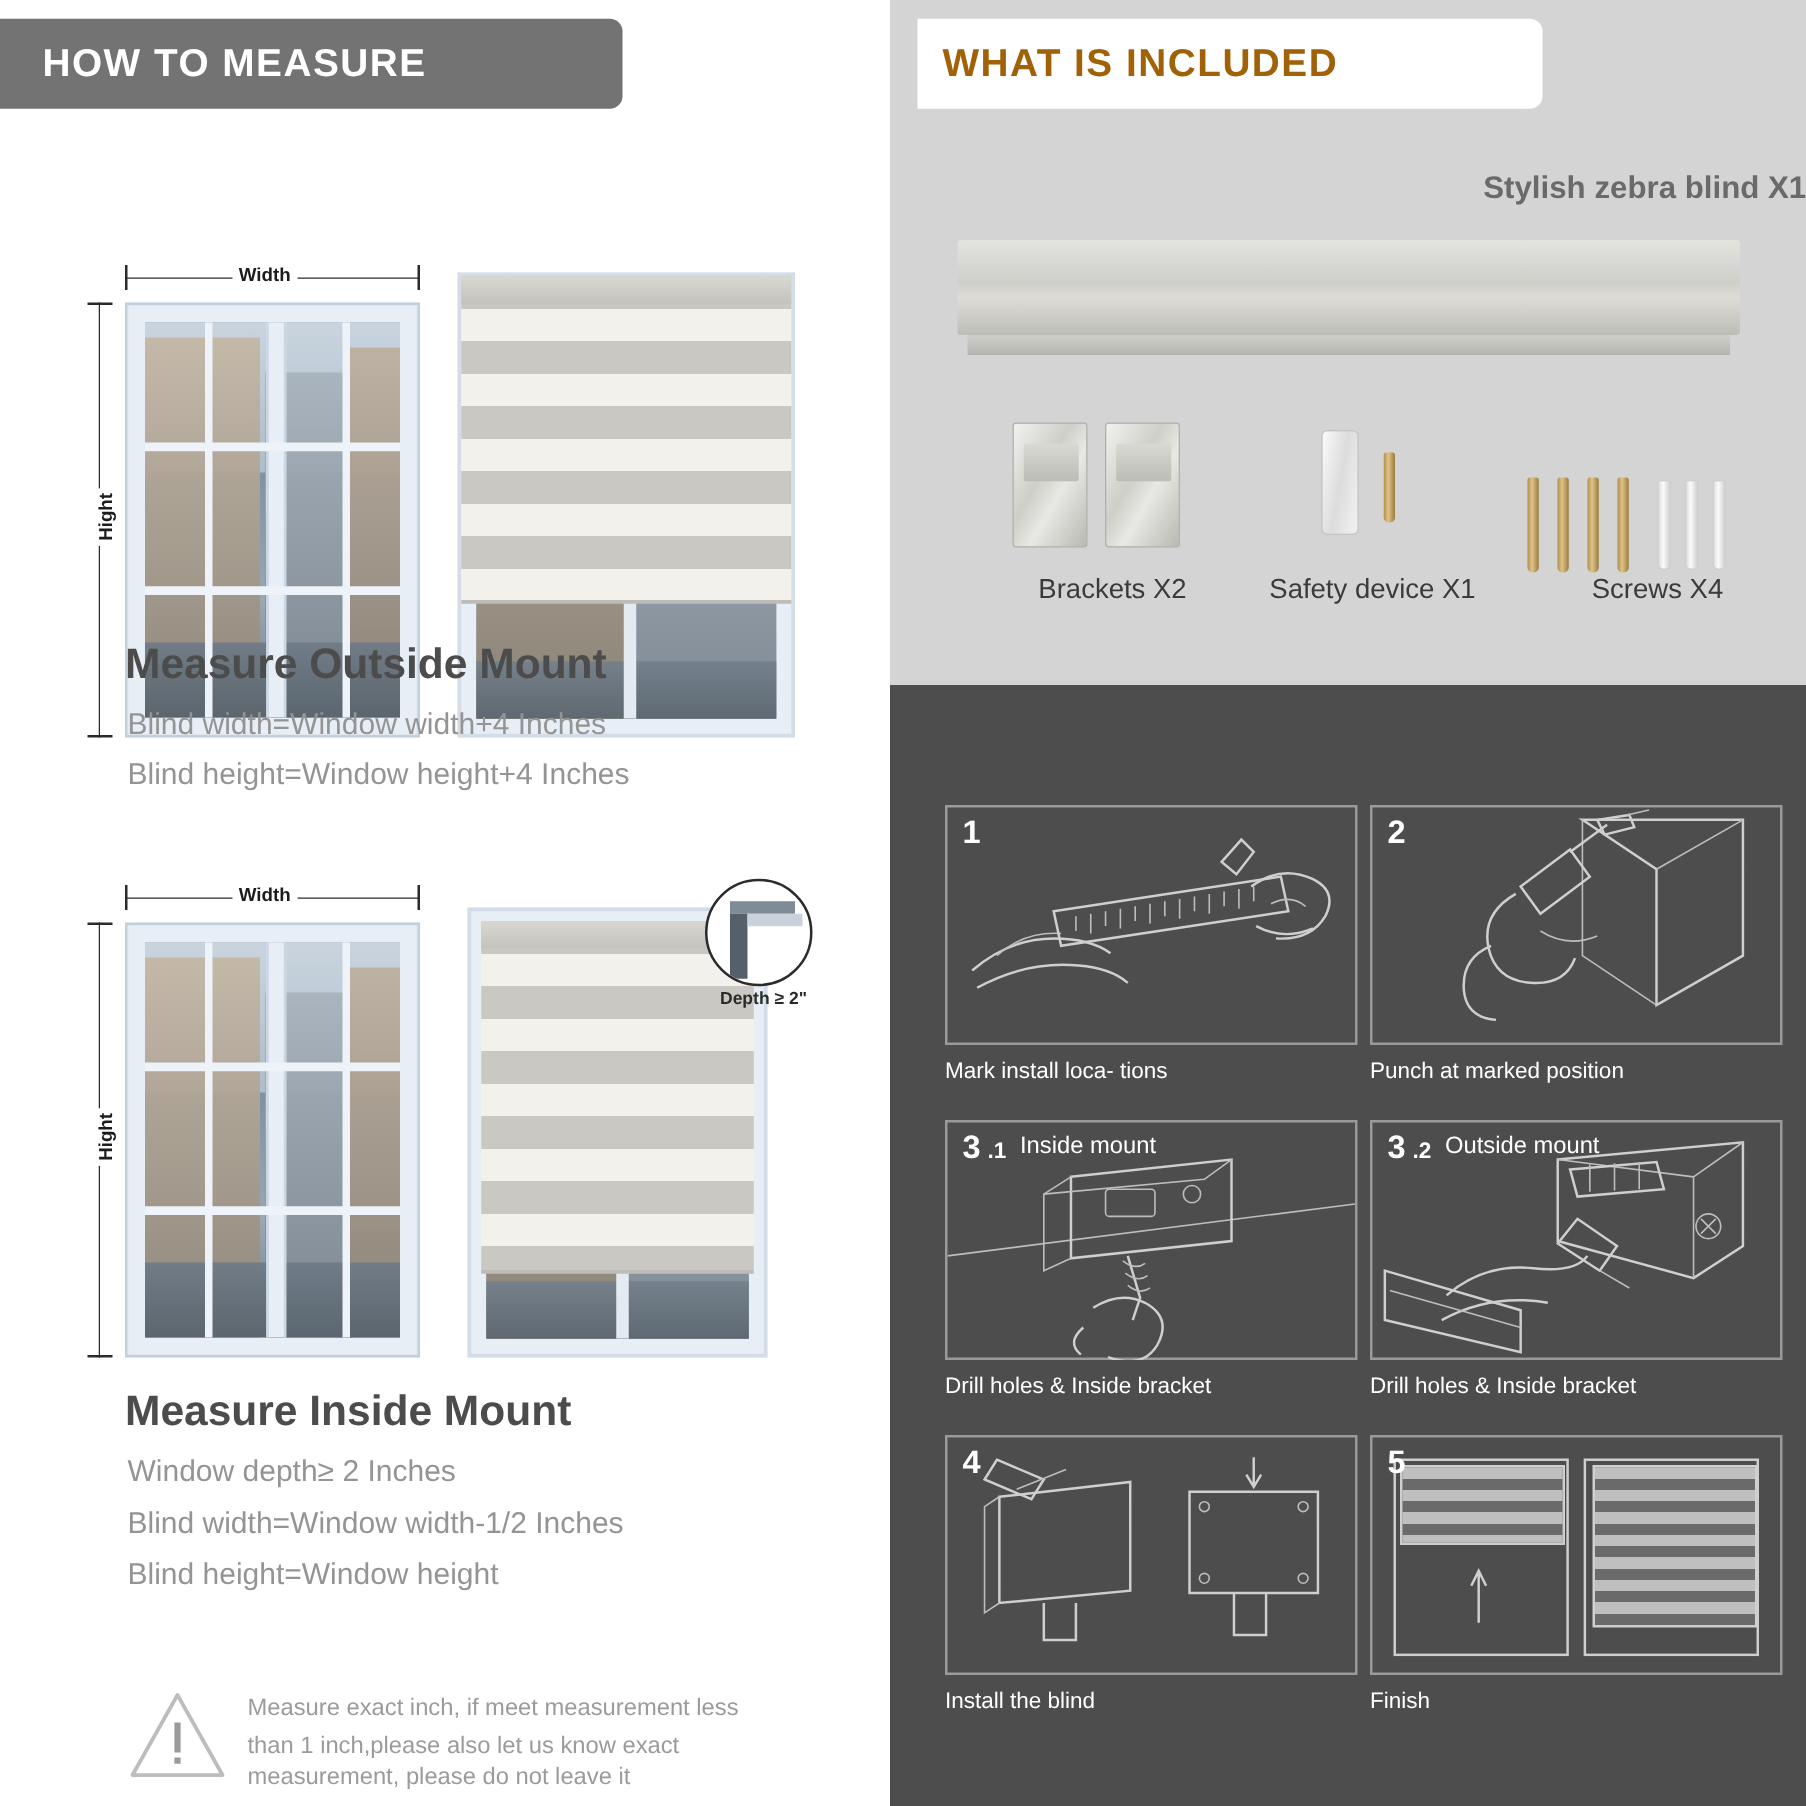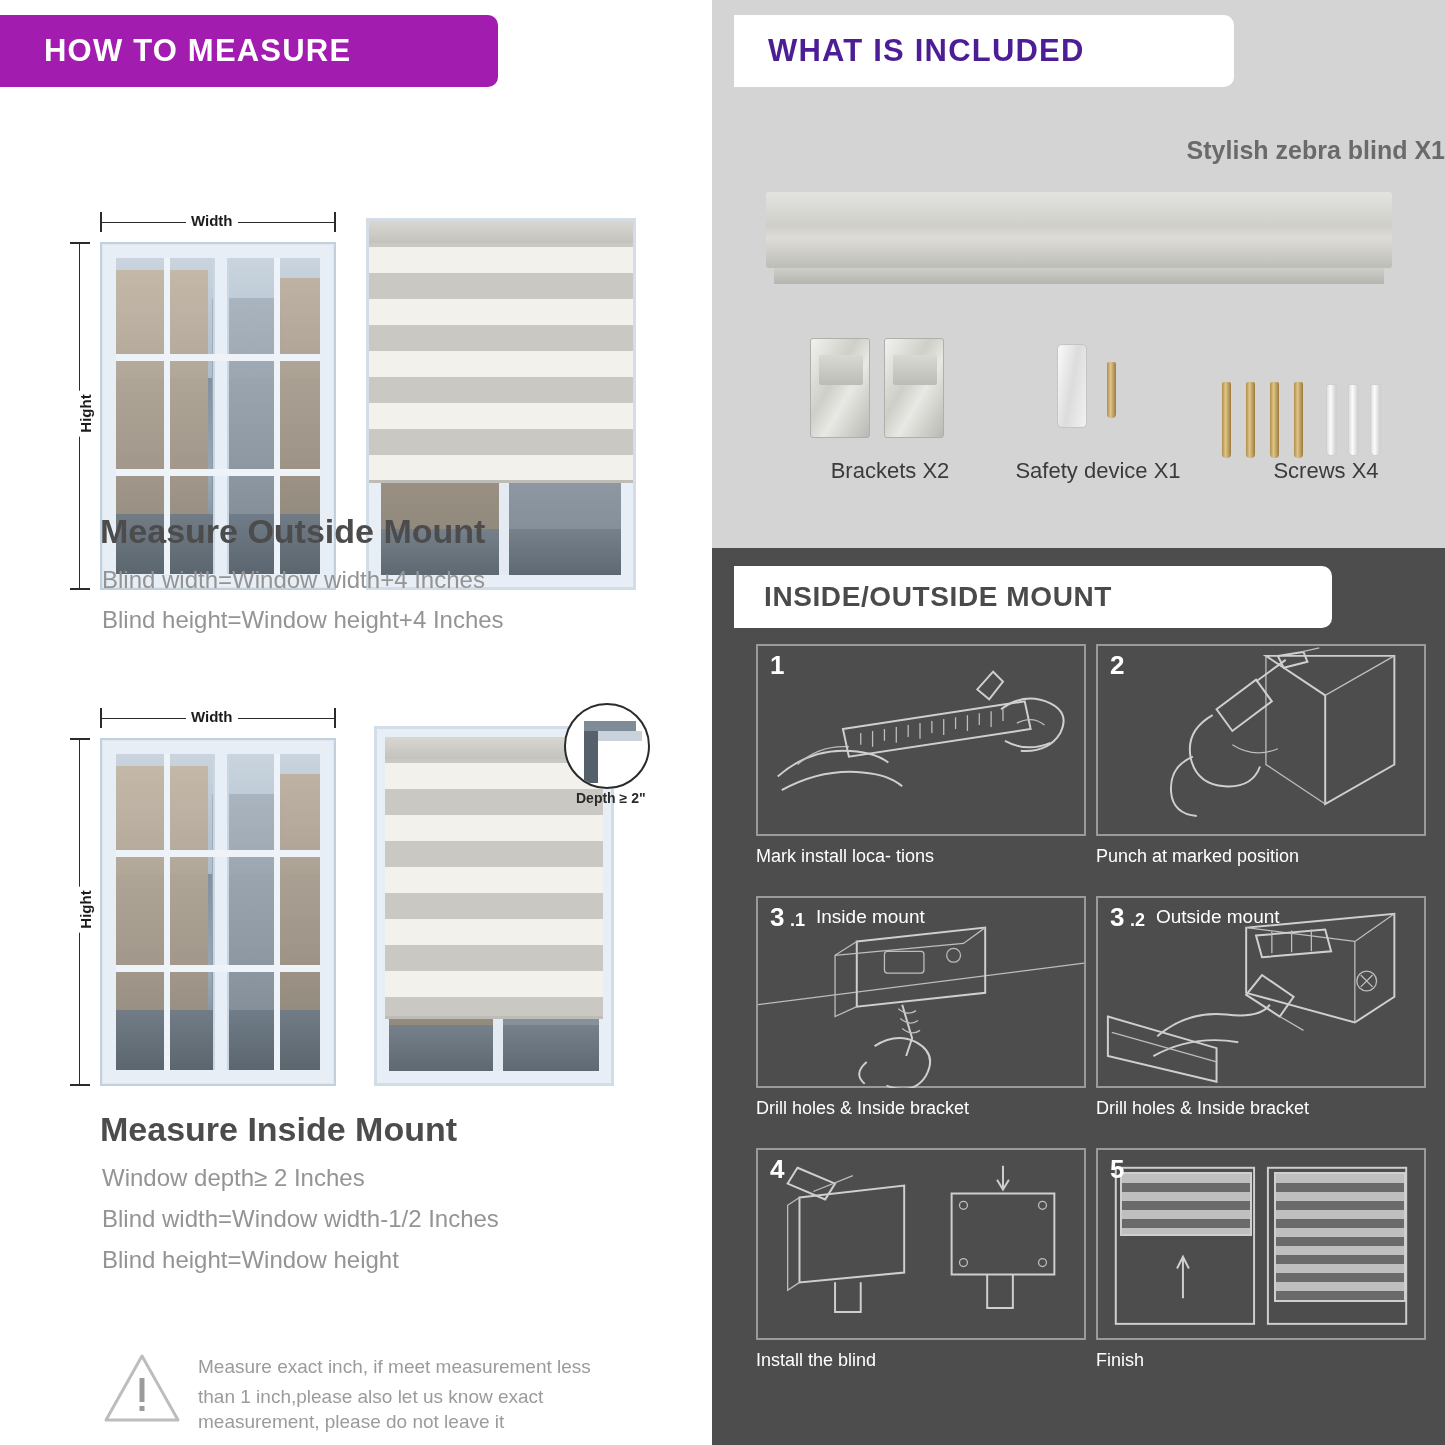--- a/index.html
+++ b/index.html
@@ -12,24 +12,24 @@
   }
   .page { position: relative; width: 1445px; height: 1445px; }
 
   
   .left-col {
     position: absolute; left: 0; top: 0; width: 712px; height: 1445px;
     background: #ffffff;
   }
   .banner {
     position: absolute;
-    background: #a21caf;
+    background: #737373;
     border-radius: 0 10px 10px 0;
     display: flex; align-items: center;
-    padding-left: 44px;
+    padding-left: 34px;
     color: #ffffff;
     font-size: 31px;
     font-weight: bold;
     letter-spacing: 1.2px;
   }
   .banner-left { left: 0; top: 15px; width: 498px; height: 72px; }
 
   
   .fig { position: absolute; }
 
@@ -109,22 +109,22 @@
   .depth-label { position:absolute; font-size: 14px; color:#2b2b2b; font-weight: bold; }
 
   
   .right-top {
     position: absolute; left: 712px; top: 0; width: 733px; height: 548px;
     background: #d4d4d4;
   }
   .banner-right {
     position: absolute; left: 22px; top: 15px; width: 500px; height: 72px;
     background: #ffffff; border-radius: 0 10px 10px 0;
-    display:flex; align-items:center; padding-left: 34px;
-    color:#4c1d95; font-size: 31px; font-weight: bold; letter-spacing: 1.2px;
+    display:flex; align-items:center; padding-left: 20px;
+    color:#a16207; font-size: 31px; font-weight: bold; letter-spacing: 1.2px;
   }
   .incl-title {
     position:absolute; left:0; right:0; top: 136px; text-align:right;
     font-size: 25px; font-weight: bold; color: #6a6a6a;
   }
   .headrail {
     position: absolute; left: 54px; top: 192px; width: 626px; height: 76px;
     background: linear-gradient(180deg,#e3e3df 0%, #cfcfca 45%, #dedcd6 60%, #bdbdb7 100%);
     border-radius: 3px;
   }
@@ -332,23 +332,20 @@
     <div class="screw" style="left:534px;top:382px;"></div>
     <div class="screw" style="left:558px;top:382px;"></div>
     <div class="screw" style="left:582px;top:382px;"></div>
     <div class="anchor" style="left:614px;top:384px;"></div>
     <div class="anchor" style="left:636px;top:384px;"></div>
     <div class="anchor" style="left:658px;top:384px;"></div>
     <div class="part-label" style="left:504px;top:458px;width:220px;">Screws X4</div>
   </div>
 
   <div class="right-bot">
-    <div class="banner-mount">
-      <span>INSIDE/OUTSIDE MOUNT</span>
-    </div>
 
     <div class="step-box" style="left:44px;top:96px;width:330px;height:192px;">
       <svg class="sketch" viewBox="0 0 330 192">
         <path class="sk" d="M20 132 q30 -26 66 -26 q30 0 46 12"></path>
         <path class="sk" d="M24 146 q40 -22 82 -18 q26 2 40 14"></path>
         <path class="sk-thin" d="M40 120 q22 -20 52 -18"></path>
         <path class="sk" d="M86 84 L270 56 L276 84 L92 112 Z"></path>
         <path class="sk-thin" d="M104 88 v12 M116 86 v16 M128 84 v12 M140 82 v16 M152 80 v12 M164 78 v16 M176 76 v12 M188 74 v16 M200 72 v12 M212 70 v16 M224 68 v12 M236 66 v16 M248 64 v12"></path>
         <path class="sk" d="M222 44 l16 -18 l10 10 l-14 18 Z"></path>
         <path class="sk" d="M246 64 q24 -18 50 -6 q20 10 10 30 q-12 20 -40 18"></path>

